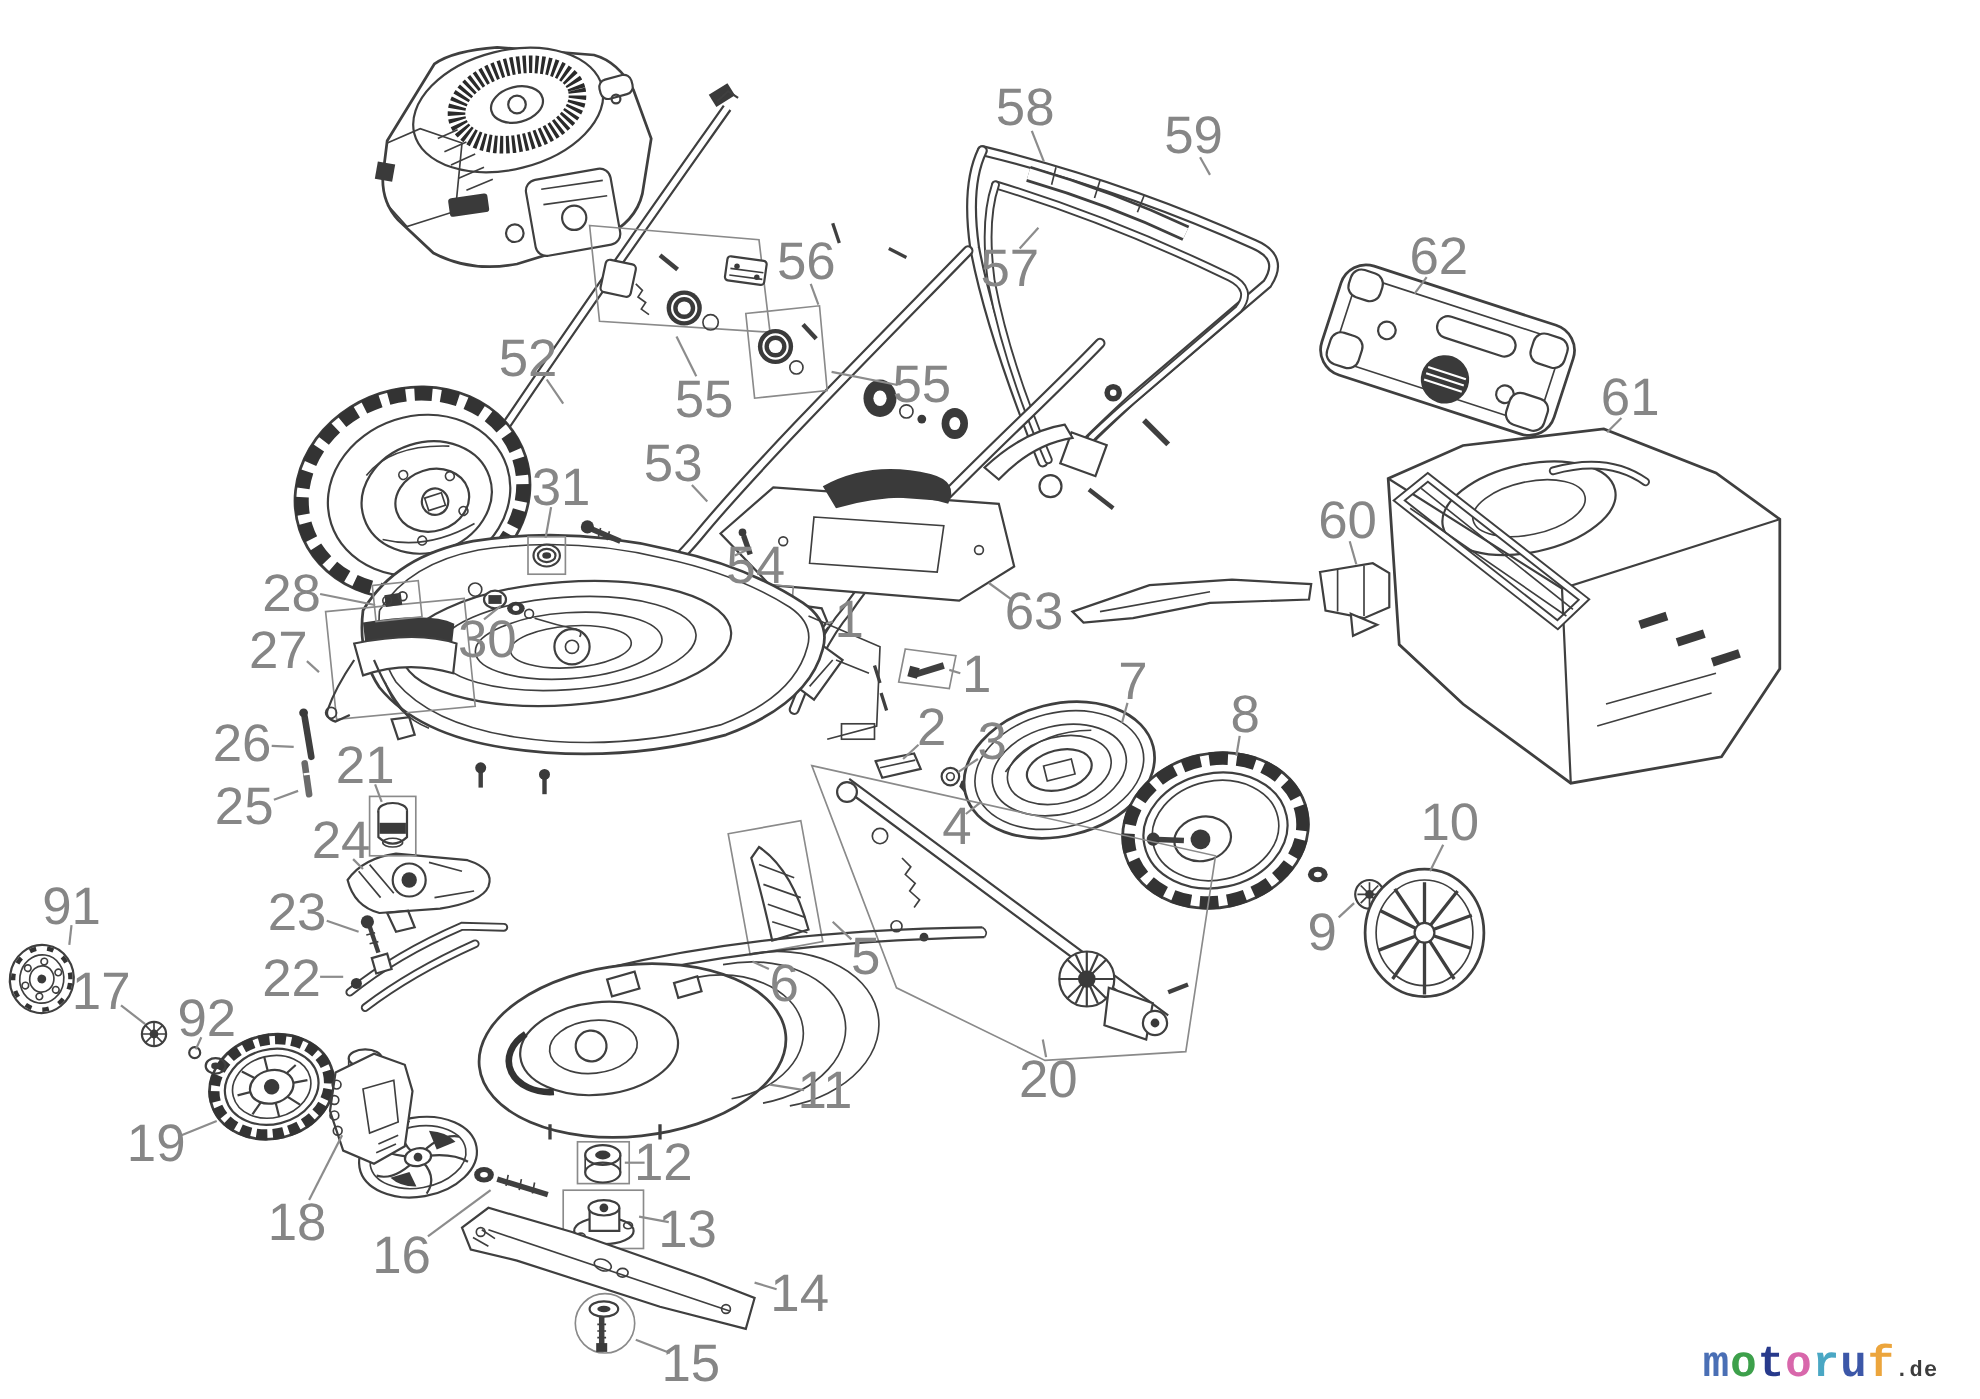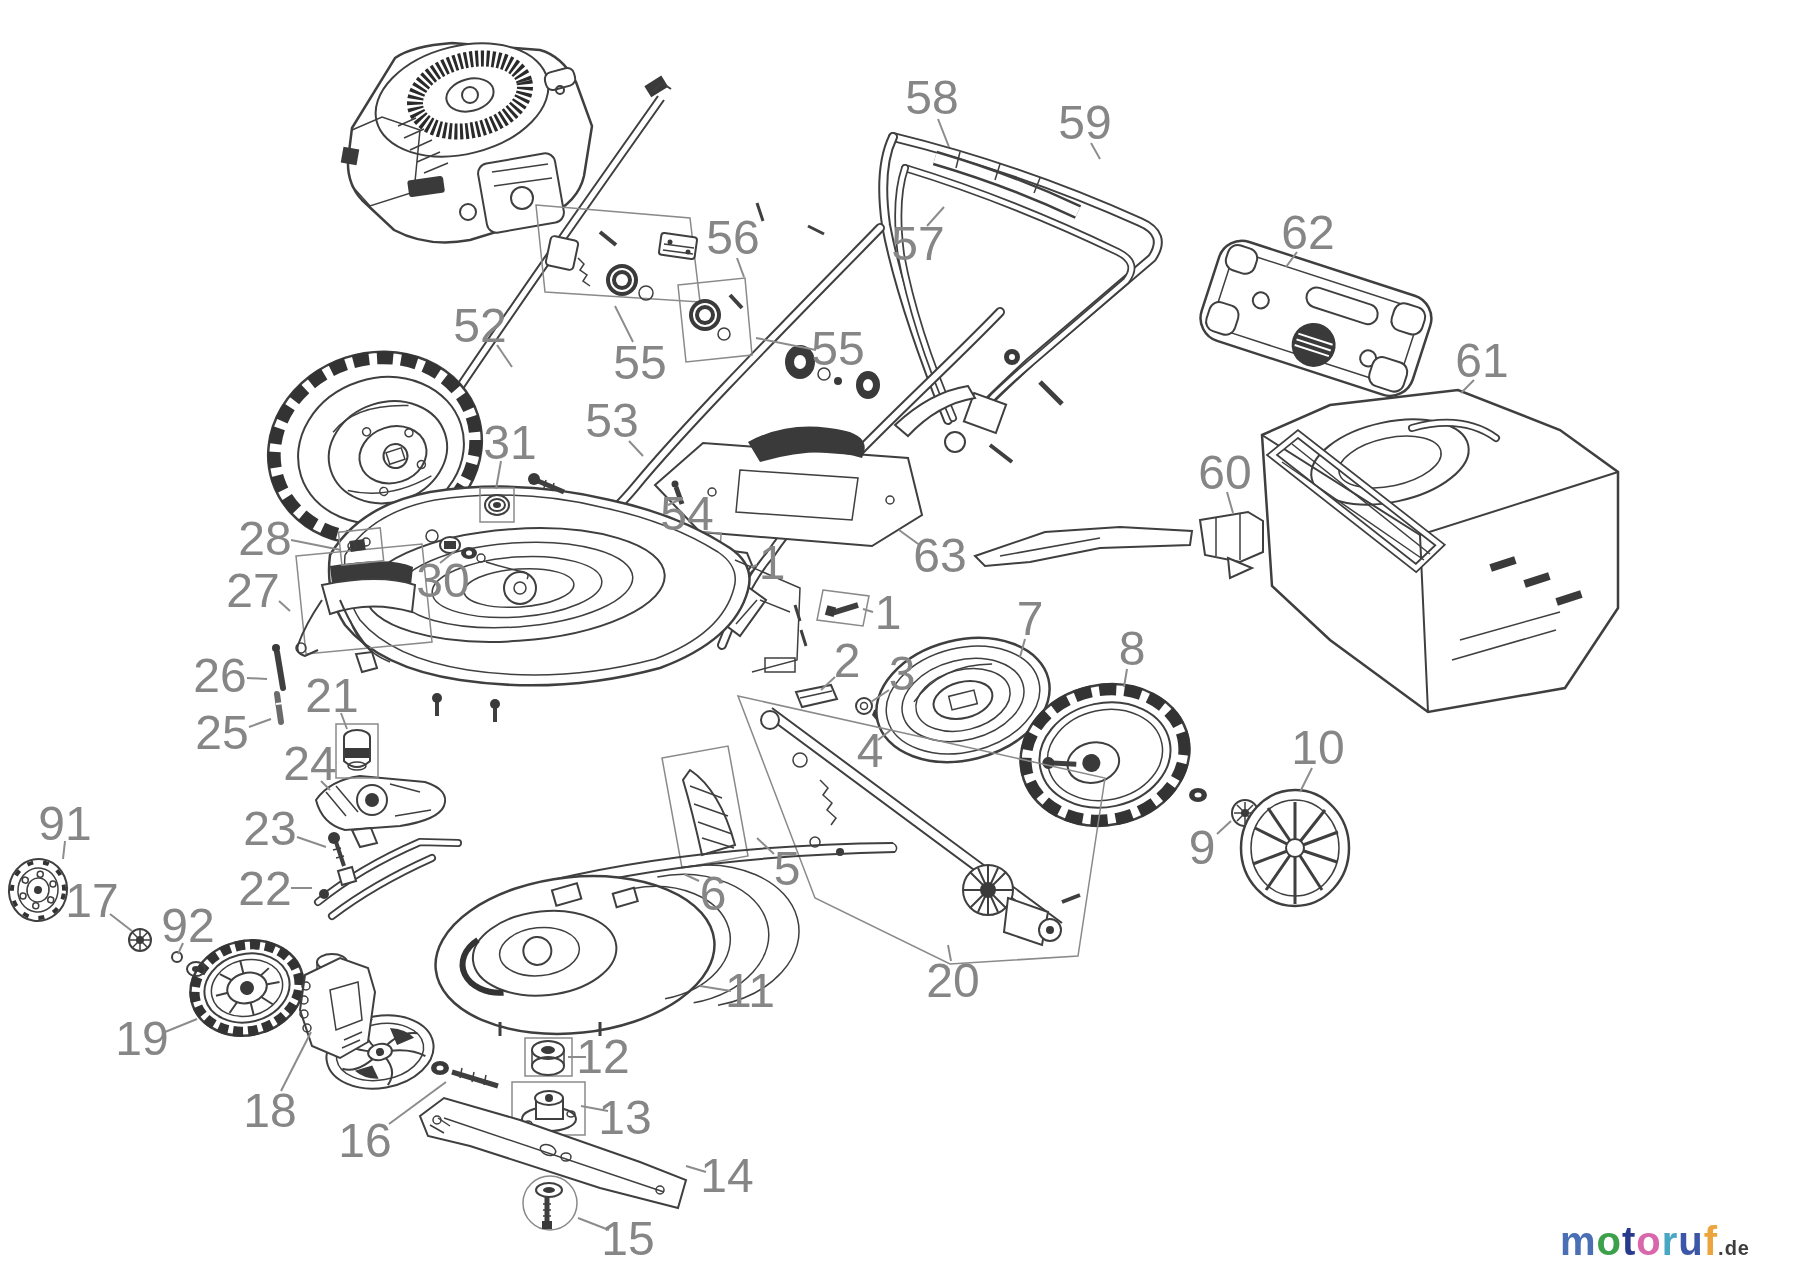--- a/index.html
+++ b/index.html
@@ -10,21 +10,21 @@
   .ln15{stroke:#3f3f3f;stroke-width:1.5;fill:none;}
   .lnw{stroke:#3f3f3f;stroke-width:2;fill:#ffffff;}
   .lnw25{stroke:#3f3f3f;stroke-width:2.5;fill:#ffffff;}
   .box{stroke:#8a8a8a;stroke-width:1.5;fill:none;}
   .dk{fill:#3a3a3a;stroke:none;}
   .tube-o{stroke:#3f3f3f;stroke-width:10;fill:none;stroke-linecap:round;}
   .tube-i{stroke:#ffffff;stroke-width:6;fill:none;stroke-linecap:round;}
   .tube2-o{stroke:#3f3f3f;stroke-width:8;fill:none;stroke-linecap:round;}
   .tube2-i{stroke:#ffffff;stroke-width:4.5;fill:none;stroke-linecap:round;}
   .part-label{font-family:"Liberation Sans",sans-serif;font-size:48px;fill:#868686;text-anchor:middle;}
-  #watermark{position:absolute;right:50px;bottom:8px;font-family:Liberation Sans, sans-serif;
+  #watermark{position:absolute;right:38px;bottom:8px;font-family:Liberation Mono, monospace;
              font-weight:600;font-size:40px;letter-spacing:1px;}
   #watermark .suffix{font-size:20px;font-weight:600;}
 </style>
 </head>
 <body>
 
 <div id="stage">
 <svg viewBox="0 0 1800 1272" width="1800" height="1272">
 
   <g>

